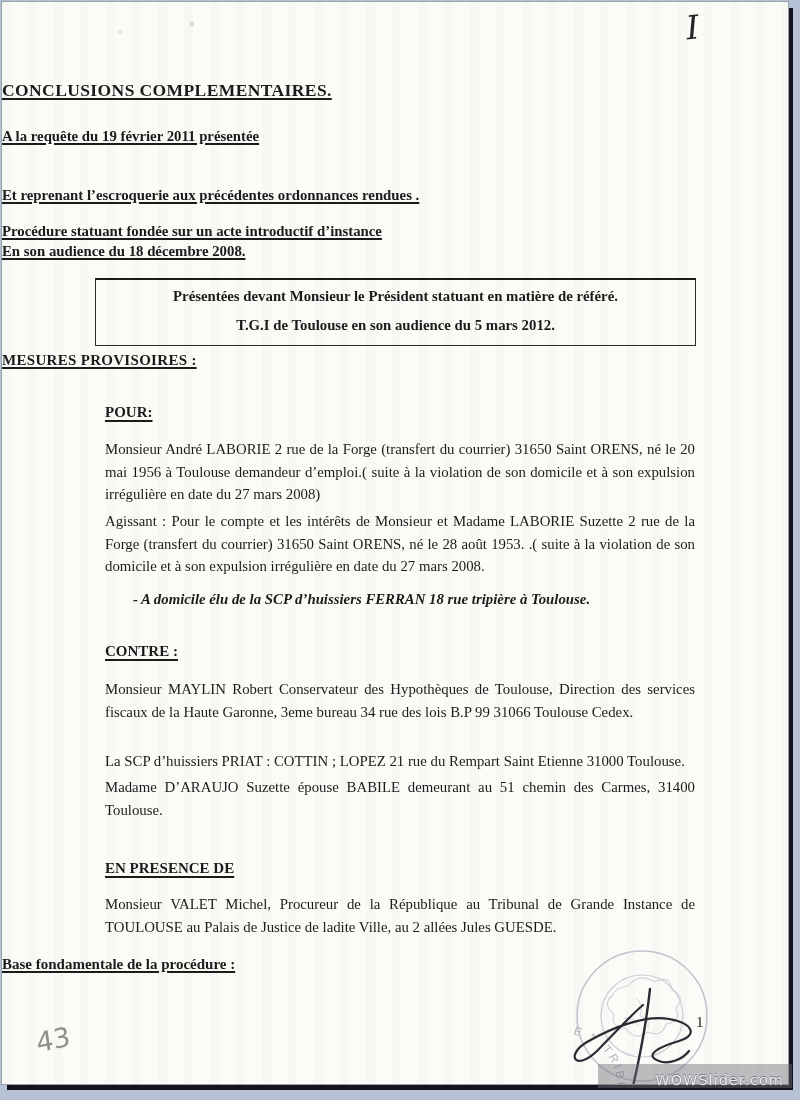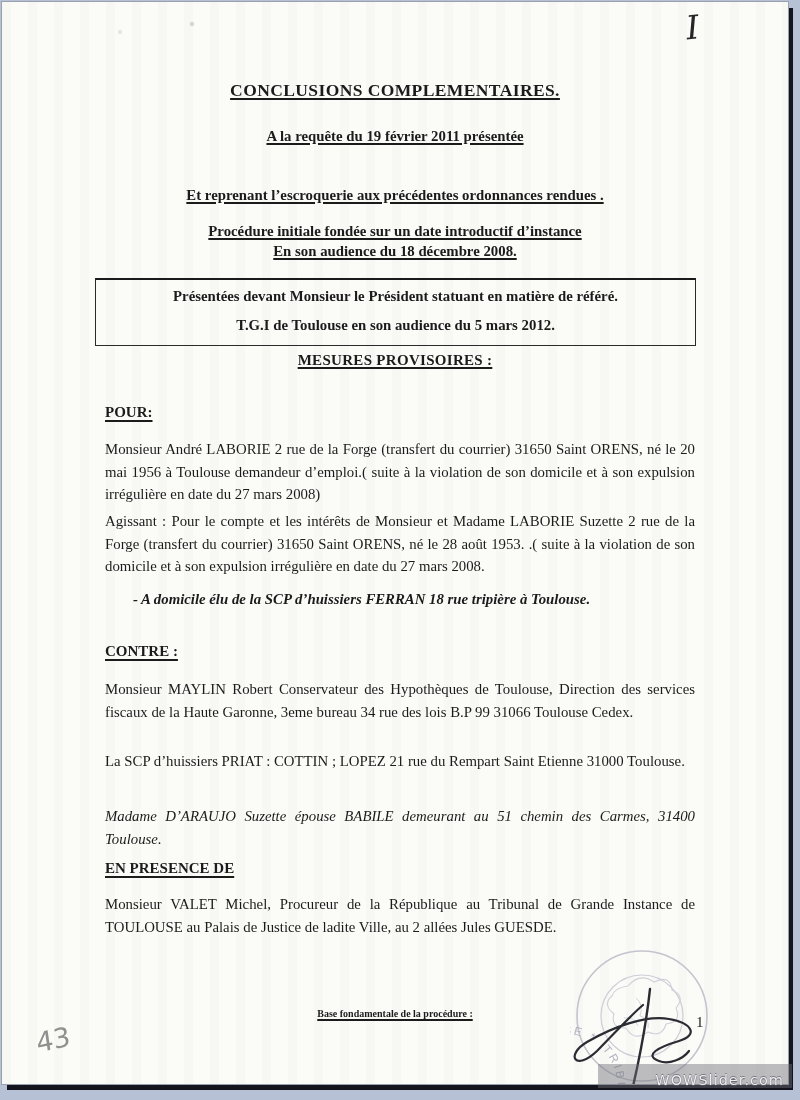--- a/index.html
+++ b/index.html
@@ -17,21 +17,21 @@
       repeating-linear-gradient(90deg, rgba(0,0,0,0.014) 0px, rgba(0,0,0,0.014) 9px, rgba(0,0,0,0) 9px, rgba(0,0,0,0) 26px),
       radial-gradient(circle at 118px 30px, rgba(0,0,0,0.10) 1px, rgba(0,0,0,0) 3px),
       radial-gradient(circle at 190px 22px, rgba(0,0,0,0.16) 1px, rgba(0,0,0,0) 3px),
       #fbfbf8;
     outline:1px solid #9aa1ae;
     box-shadow:5px 6px 0 0 #14141e;
     overflow:hidden;
     color:#1b1b1b;
   }
   .abs { position:absolute; }
-  .ctr { left:0; right:0; text-align:center; }
+  .ctr { left:0; right:0; text-align:left; }
   .bold { font-weight:bold; }
   .u { text-decoration:underline; text-decoration-thickness:1.5px; text-underline-offset:2px; }
   .title { top:78px; font-size:17.5px; letter-spacing:0.4px; }
   .two-line { line-height:20px; font-size:14.8px; }
   .t-requete { top:124px;font-family:Liberation Serif, serif; }
   .t-reprenant { top:185px; font-size:14.8px; }
   .t-procedure { top:219px; }
   .notice-box {
     top:276px; left:93px; width:601px; height:68px;
     border:1px solid #2a2a2a; border-top:2px solid #1a1a1a;
@@ -45,24 +45,24 @@
     text-align:justify;
   }
   .heading { left:103px; font-size:15px; font-weight:bold; text-decoration:underline; text-decoration-thickness:1.5px; text-underline-offset:3px; }
   .h-pour { top:402px; }
   .p-pour1 { top:436px; }
   .p-pour2 { top:508px; }
   .t-domicile { top:589px; left:131px; width:562px; font-size:14.8px; font-weight:bold; font-style:italic; }
   .h-contre { top:641px; }
   .p-contre1 { top:676px; }
   .p-contre2 { top:748px; }
-  .p-contre3 { top:803px;font-style:italic; }
+  .p-contre3 { top:774px; }
   .h-presence { top:858px; }
   .p-presence1 { top:891px; }
-  .t-base { top:1006px; font-size:10px; }
+  .t-base { top:954px; font-size:15px; }
   .seal-wrap { left:568px; top:942px; width:144px; height:144px; pointer-events:none; }
   .sig-wrap { left:545px; top:955px; width:210px; height:140px; pointer-events:none; }
   .page-number { left:694px; top:1012px; font-size:15px; color:#222; }
   .hw-roman {
     left:684px; top:6px; font-family:"DejaVu Serif", serif; font-style:italic;
     font-size:33px; color:#262626; transform:rotate(-6deg); font-weight:500;
   }
   .hw-num {
     left:34px; top:1022px; font-family:"DejaVu Sans", sans-serif;
     font-size:27px; color:#90908f; transform:rotate(-12deg) skewX(-4deg);
@@ -88,21 +88,21 @@
 
     <div class="abs ctr title bold u">CONCLUSIONS COMPLEMENTAIRES.</div>
 
     <div class="abs ctr two-line t-requete">
       <div class="bold u">A la requête du 19 février 2011 présentée</div>
     </div>
 
     <div class="abs ctr t-reprenant bold u">Et reprenant l’escroquerie aux précédentes ordonnances rendues .</div>
 
     <div class="abs ctr two-line t-procedure">
-      <div class="bold u">Procédure initiale fondée sur un date introductif d’instance</div>
+      <div class="bold u">Procédure statuant fondée sur un acte introductif d’instance</div>
       <div class="bold u">En son audience du 18 décembre 2008.</div>
     </div>
 
     <div class="abs notice-box">
       <div>Présentées devant Monsieur le Président statuant en matière de référé.</div>
       <div class="line2">T.G.I de Toulouse en son audience du 5 mars 2012.</div>
     </div>
 
     <div class="abs ctr t-mesures bold u">MESURES PROVISOIRES :</div>
 

